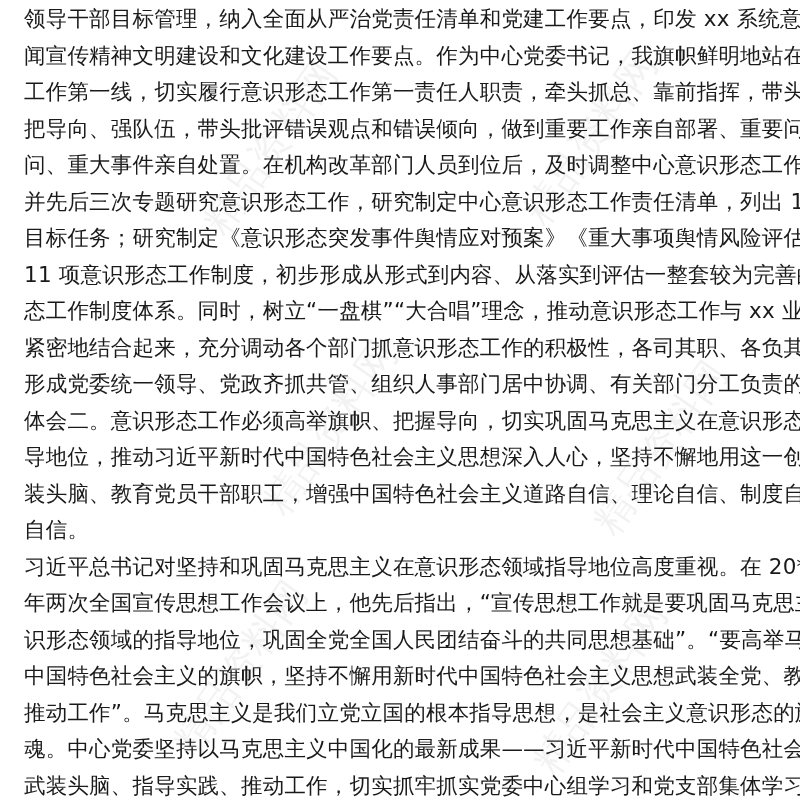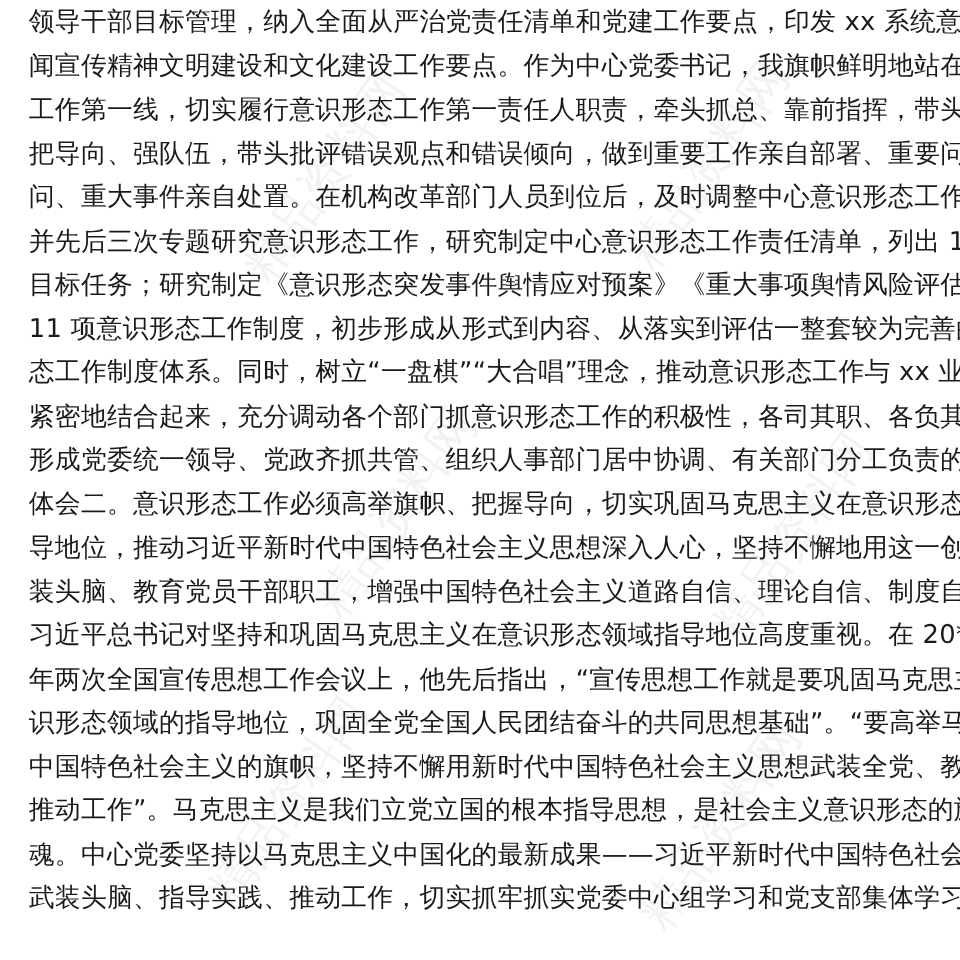--- a/index.html
+++ b/index.html
@@ -68,20 +68,21 @@
   <div class="line justify">问、重大事件亲自处置。在机构改革部门人员到位后，及时调整中心意识形态工作领导小组，</div>
   <div class="line justify">并先后三次专题研究意识形态工作，研究制定中心意识形态工作责任清单，列出 14 项 31 条</div>
   <div class="line justify">目标任务；研究制定《意识形态突发事件舆情应对预案》《重大事项舆情风险评估制度》等</div>
   <div class="line justify">11 项意识形态工作制度，初步形成从形式到内容、从落实到评估一整套较为完善的意识形</div>
   <div class="line justify">态工作制度体系。同时，树立“一盘棋”“大合唱”理念，推动意识形态工作与 xx 业务工作更加</div>
   <div class="line justify">紧密地结合起来，充分调动各个部门抓意识形态工作的积极性，各司其职、各负其责，切实</div>
   <div class="line justify">形成党委统一领导、党政齐抓共管、组织人事部门居中协调、有关部门分工负责的工作格局。</div>
   <div class="line justify">体会二。意识形态工作必须高举旗帜、把握导向，切实巩固马克思主义在意识形态领域的指</div>
   <div class="line justify">导地位，推动习近平新时代中国特色社会主义思想深入人心，坚持不懈地用这一创新理论武</div>
   <div class="line justify">装头脑、教育党员干部职工，增强中国特色社会主义道路自信、理论自信、制度自信、文化</div>
+  <div class="line">自信。</div>
   <div class="line justify">习近平总书记对坚持和巩固马克思主义在意识形态领域指导地位高度重视。在 20**年和 20**</div>
   <div class="line justify">年两次全国宣传思想工作会议上，他先后指出，“宣传思想工作就是要巩固马克思主义在意</div>
   <div class="line justify">识形态领域的指导地位，巩固全党全国人民团结奋斗的共同思想基础”。“要高举马克思主义、</div>
   <div class="line justify">中国特色社会主义的旗帜，坚持不懈用新时代中国特色社会主义思想武装全党、教育人民、</div>
   <div class="line justify">推动工作”。马克思主义是我们立党立国的根本指导思想，是社会主义意识形态的旗帜和灵</div>
   <div class="line justify">魂。中心党委坚持以马克思主义中国化的最新成果——习近平新时代中国特色社会主义思想</div>
   <div class="line justify">武装头脑、指导实践、推动工作，切实抓牢抓实党委中心组学习和党支部集体学习，管好用</div>
 
 </div>
 

